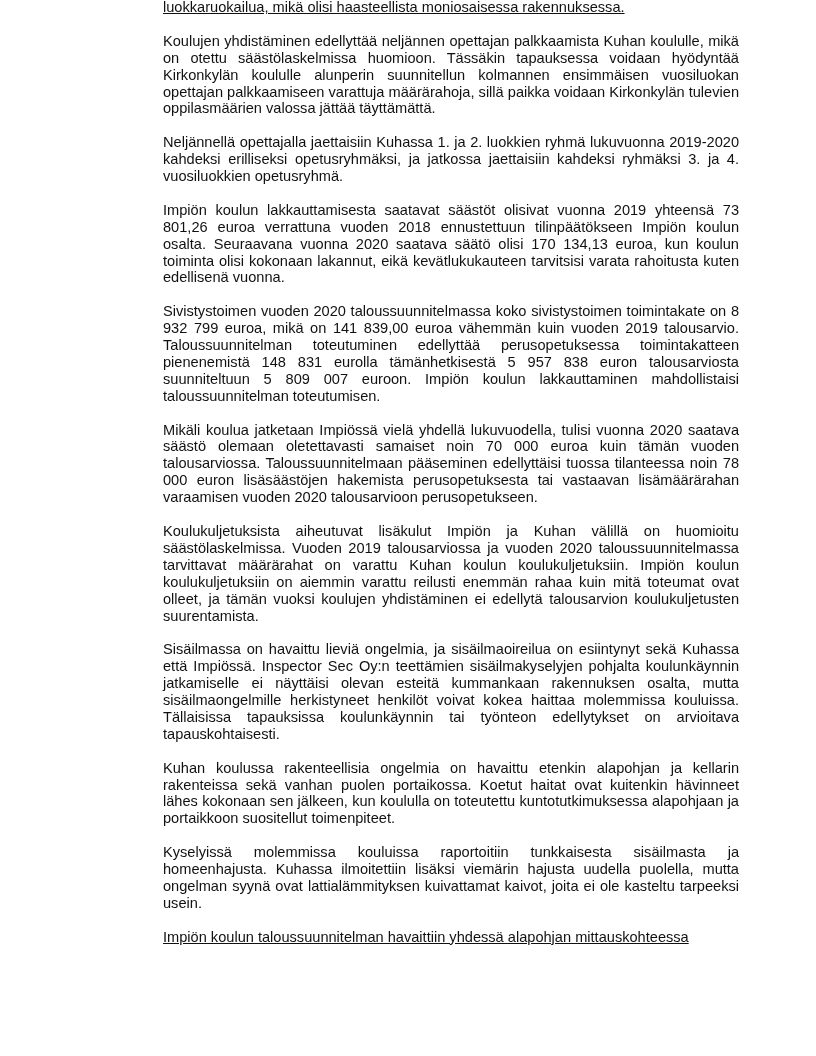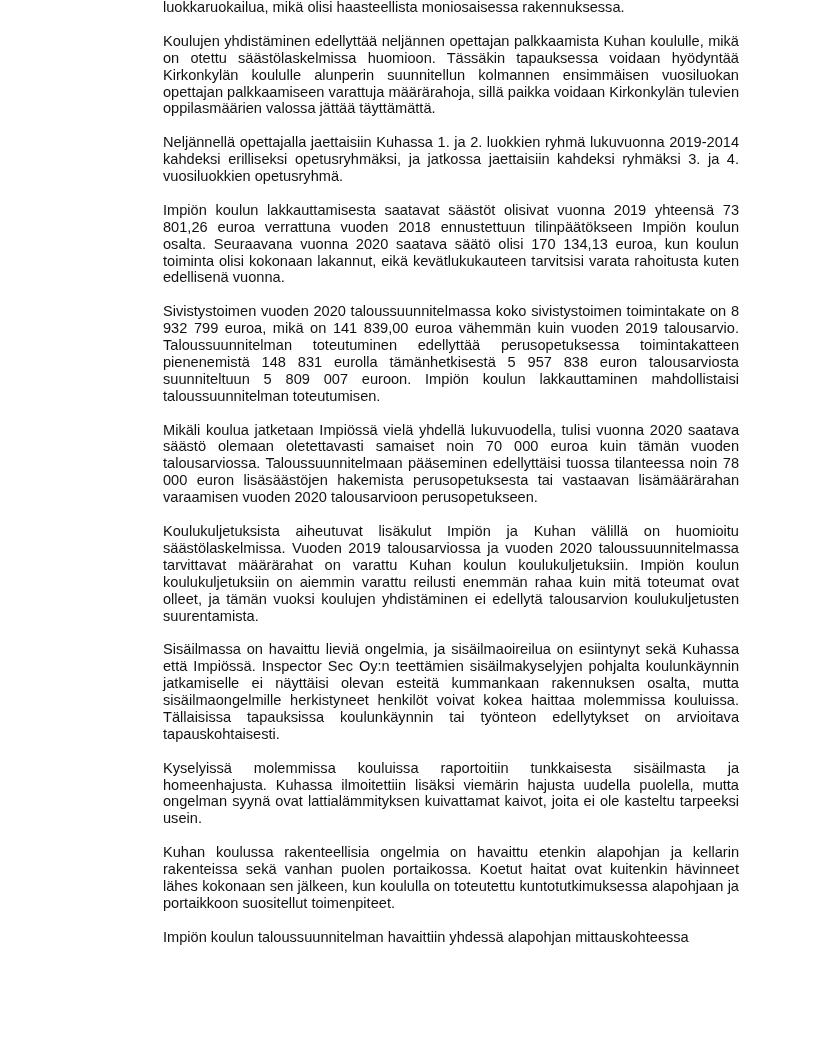--- a/index.html
+++ b/index.html
@@ -12,30 +12,30 @@
     font-family: "Liberation Sans", sans-serif;
     font-size: 14.6px;
     line-height: 16.9px;
     color: #111111;
   }
   .para {
     margin: 0 0 16.9px 0;
     text-align: justify;
     hyphens: manual;
   }
-  .para.first { text-align: left; }
+  .para.first { text-align: left; text-decoration: underline; }
 </style>
 </head>
 <body>
 
 <div class="page">
   <p class="para first">luokkaruokailua, mikä olisi haasteellista moniosaisessa rakennuksessa.</p>
   <p class="para">Koulujen yhdistäminen edellyttää neljännen opettajan palkkaamista Kuhan koululle, mikä on otettu säästölaskelmissa huomioon. Tässäkin tapauksessa voidaan hyödyntää Kirkonkylän koululle alunperin suunnitellun kolmannen ensimmäisen vuosiluokan opettajan palkkaamiseen varattuja määrärahoja, sillä paikka voidaan Kirkonkylän tulevien oppilasmäärien valossa jättää täyttämättä.</p>
-  <p class="para">Neljännellä opettajalla jaettaisiin Kuhassa 1. ja 2. luokkien ryhmä  lukuvuonna 2019-2014 kahdeksi erilliseksi opetusryhmäksi, ja jatkossa jaettaisiin kahdeksi ryhmäksi 3. ja 4. vuosiluokkien opetusryhmä.</p>
+  <p class="para">Neljännellä opettajalla jaettaisiin Kuhassa 1. ja 2. luokkien ryhmä  lukuvuonna 2019-2020 kahdeksi erilliseksi opetusryhmäksi, ja jatkossa jaettaisiin kahdeksi ryhmäksi 3. ja 4. vuosiluokkien opetusryhmä.</p>
   <p class="para">Impiön koulun lakkauttamisesta saatavat säästöt olisivat vuonna 2019 yhteensä 73 801,26 euroa verrattuna vuoden 2018 ennustettuun tilinpäätökseen Impiön koulun osalta. Seuraavana vuonna 2020 saatava säätö olisi 170 134,13 euroa, kun koulun toiminta olisi kokonaan lakannut, eikä kevätlukukauteen tarvitsisi va­rata rahoitusta kuten edellisenä vuonna.</p>
   <p class="para">Sivistystoimen vuoden 2020 taloussuunnitelmassa koko sivistystoimen toiminta­kate on 8 932 799 euroa, mikä on 141 839,00 euroa vähemmän kuin vuoden 2019 talousarvio. Taloussuunnitelman toteutuminen edellyttää perusopetuksessa toimintakatteen pienenemistä 148 831 eurolla tämänhetkisestä 5 957 838 euron talousarviosta suunniteltuun 5 809 007 euroon. Impiön koulun lakkauttaminen mahdollistaisi taloussuunnitelman toteutumisen.</p>
   <p class="para">Mikäli koulua jatketaan Impiössä vielä yhdellä lukuvuodella, tulisi vuonna 2020 saatava säästö olemaan oletettavasti samaiset noin 70 000 euroa kuin tämän vuoden talousarviossa. Taloussuunnitelmaan pääseminen edellyttäisi tuossa tilanteessa noin 78 000 euron lisäsäästöjen hakemista perusopetuksesta tai vastaavan lisämäärärahan varaamisen vuoden 2020 talousarvioon perusopetukseen.</p>
   <p class="para">Koulukuljetuksista aiheutuvat lisäkulut Impiön ja Kuhan välillä on huomioitu säästölaskelmissa. Vuoden 2019 talousarviossa ja vuoden 2020 taloussuunnitel­massa tarvittavat määrärahat on varattu Kuhan koulun koulukuljetuksiin. Impiön koulun koulukuljetuksiin on aiemmin varattu reilusti enemmän rahaa kuin mitä toteumat ovat olleet, ja tämän vuoksi koulujen yhdistäminen ei edellytä talousarvion koulukuljetusten suurentamista.</p>
   <p class="para">Sisäilmassa on havaittu lieviä ongelmia, ja sisäilmaoireilua on esiintynyt sekä Kuhassa että Impiössä. Inspector Sec Oy:n teettämien sisäilmakyselyjen pohjalta koulunkäynnin jatkamiselle ei näyttäisi olevan esteitä kummankaan rakennuksen osalta, mutta sisäilmaongelmille herkistyneet henkilöt voivat kokea haittaa molemmissa kouluissa. Tällaisissa tapauksissa koulunkäynnin tai työnteon edellytykset on arvioitava tapauskohtaisesti.</p>
+  <p class="para">Kuhan koulussa rakenteellisia ongelmia on havaittu etenkin alapohjan ja kellarin rakenteissa sekä vanhan puolen portaikossa. Koetut haitat ovat kuitenkin hävinneet lähes kokonaan sen jälkeen, kun koululla on toteutettu kuntotutkimuksessa alapohjaan ja portaikkoon suositellut toimenpiteet.</p>
   <p class="para">Kyselyissä molemmissa kouluissa raportoitiin tunkkaisesta sisäilmasta ja homeenhajusta. Kuhassa ilmoitettiin lisäksi viemärin hajusta uudella puolella, mutta ongelman syynä ovat lattialämmityksen kuivattamat kaivot, joita ei ole kasteltu tarpeeksi usein.</p>
-  <p class="para">Kuhan koulussa rakenteellisia ongelmia on havaittu etenkin alapohjan ja kellarin rakenteissa sekä vanhan puolen portaikossa. Koetut haitat ovat kuitenkin hävinneet lähes kokonaan sen jälkeen, kun koululla on toteutettu kuntotutkimuksessa alapohjaan ja portaikkoon suositellut toimenpiteet.</p>
   <p class="para first">Impiön koulun taloussuunnitelman havaittiin yhdessä alapohjan mittauskohteessa</p>
 </div>
 
 </body></html>

